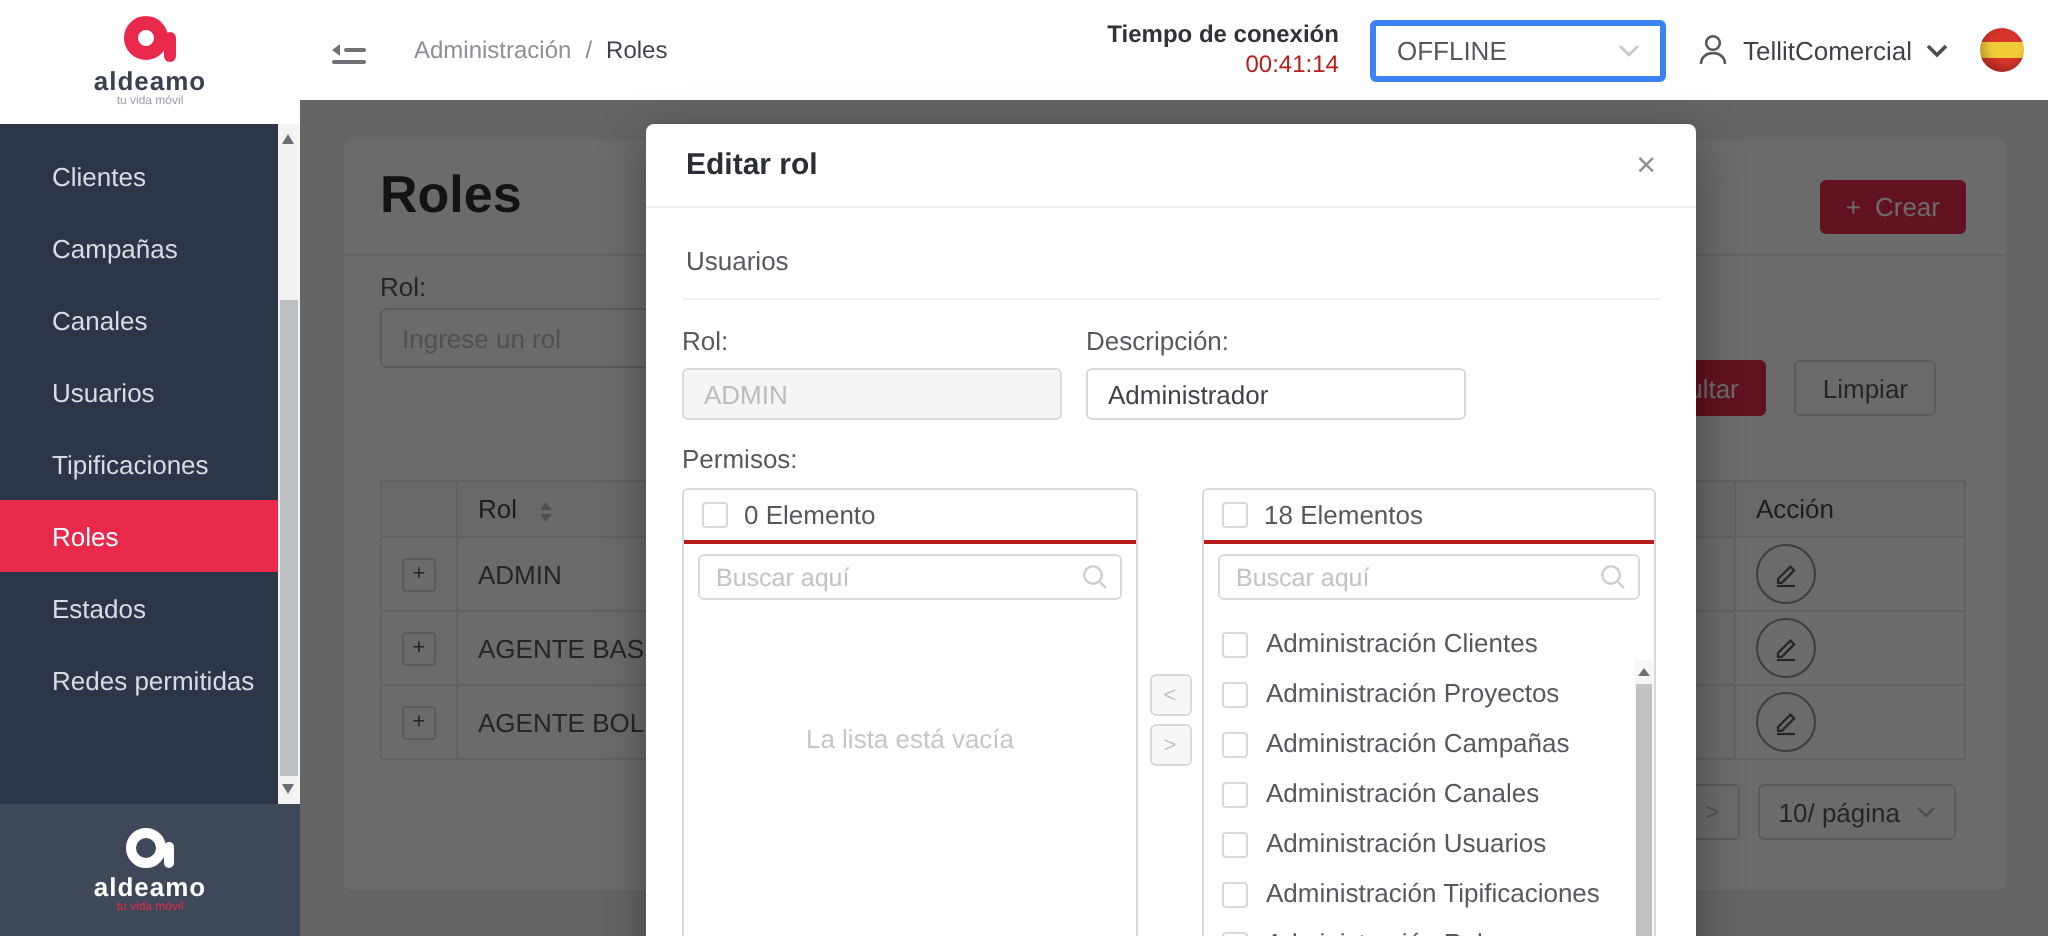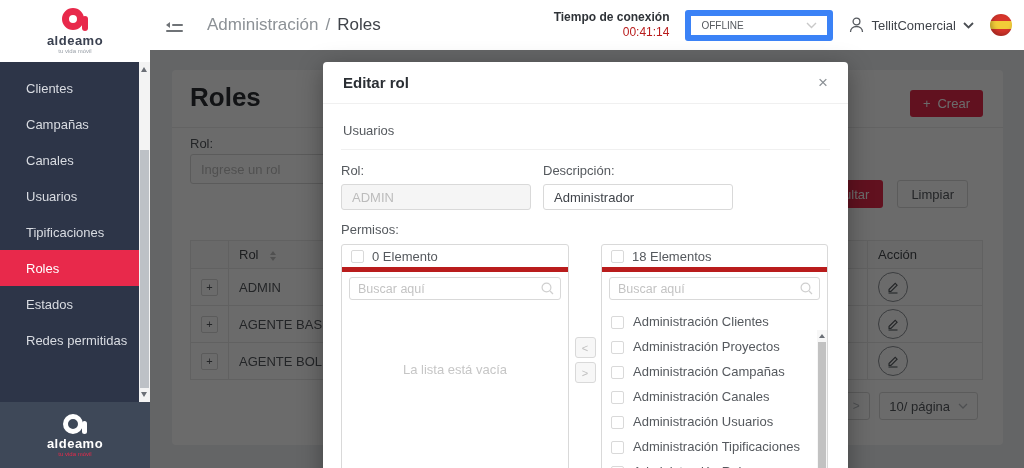--- a/index.html
+++ b/index.html
@@ -30,27 +30,27 @@
   .sidebar-footer .logo-tag { color:#e8294b; }
 
   
   .topbar { position:absolute; left:150px; top:0; width:874px; height:50px; background:#fff; display:flex; align-items:center; padding:0 12px 0 16px; z-index:20; }
   .fold-icon { width:17px; height:14px; position:relative; cursor:pointer; }
   .fold-icon i { position:absolute; right:0; height:2px; background:#6f7377; border-radius:1px; }
   .fold-icon i:nth-child(1){ top:0; width:17px; }
   .fold-icon i:nth-child(2){ top:6px; width:11px; }
   .fold-icon i:nth-child(3){ top:12px; width:17px; }
   .fold-icon .arrow { position:absolute; left:0; top:4px; width:0; height:0; border-top:3px solid transparent; border-bottom:3px solid transparent; border-right:4px solid #6f7377; }
-  .breadcrumb { margin-left:24px; font-size:17px; color:#8c9196; display:flex; gap:7px; }
+  .breadcrumb { margin-left:24px; font-size:12px; color:#8c9196; display:flex; gap:7px; }
   .breadcrumb .current { color:#3f4349; }
   .top-right { margin-left:auto; display:flex; align-items:center; gap:16px; }
   .conn { text-align:right; line-height:1.25; }
   .conn .lbl { font-size:12px; font-weight:bold; color:#2f3338; }
   .conn .val { font-size:12px; color:#b91c1c; }
-  .status-select { width:148px; height:31px; border:6px solid #3b82f6; border-radius:3px; display:flex; align-items:center; padding:0 10px; font-size:10px; color:#55595e; cursor:pointer; }
+  .status-select { width:148px; height:31px; border:3px solid #3b82f6; border-radius:3px; display:flex; align-items:center; padding:0 10px; font-size:13px; color:#55595e; cursor:pointer; }
   .status-select svg { margin-left:auto; }
   .user-group { display:flex; align-items:center; gap:7px; cursor:pointer; }
   .user-name { font-size:13px; color:#3f4349; }
   .flag { width:22px; height:22px; border-radius:50%; background:linear-gradient(180deg,#d7352b 0%,#d7352b 32%,#f2cb38 32%,#f2cb38 68%,#d7352b 68%,#d7352b 100%); box-shadow:inset 2px -2px 4px rgba(0,0,0,.25); }
 
   
   .content { position:absolute; left:150px; top:50px; width:874px; height:418px; background:#eef0f3; }
   .card { position:absolute; left:22px; top:20px; width:831px; height:375px; background:#fff; border-radius:4px; }
   .page-title { position:absolute; left:18px; top:12px; font-size:26px; font-weight:bold; color:#2b2f34; }
   .crear-btn { position:absolute; right:20px; top:20px; height:27px; padding:0 13px; background:#e8294b; color:#fff; font-size:13px; border:none; border-radius:3px; display:flex; align-items:center; gap:7px; cursor:pointer; }
@@ -91,21 +91,21 @@
   .tab.active { color:#e8294b; border-bottom-color:#e8294b; }
   .form-row { display:flex; gap:12px; margin-top:13px; }
   .field { width:190px; }
   .field label { display:block; font-size:13px; color:#55595e; margin-bottom:6px; }
   .field input { width:100%; height:26px; border:1px solid #d9d9d9; border-radius:3px; padding:0 10px; font-size:13px; color:#3f4349; font-family:inherit; }
   .field input:disabled { background:#f5f5f5; color:#bcbcbc; }
   .permisos-label { margin-top:12px; font-size:13px; color:#55595e; }
   .transfer { display:flex; margin-top:7px; }
   .panel { width:228px; height:252px; border:1px solid #d9d9d9; border-radius:3px; position:relative; overflow:hidden; }
   .panel.right { width:227px; }
-  .panel-header { height:27px; display:flex; align-items:center; gap:8px; padding:0 9px; border-bottom:5px solid #b91c1c; font-size:13px; color:#55595e; }
+  .panel-header { height:27px; display:flex; align-items:center; gap:8px; padding:0 9px; border-bottom:2px solid #b91c1c; font-size:13px; color:#55595e; }
   .checkbox { width:13px; height:13px; border:1px solid #d9d9d9; border-radius:2px; background:#fff; flex:none; cursor:pointer; }
   .panel-body { padding:5px 7px; position:relative; height:calc(100% - 27px); }
   .search-wrap { position:relative; }
   .search-wrap input { width:100%; height:23px; border:1px solid #d9d9d9; border-radius:3px; padding:0 24px 0 8px; font-size:12.5px; color:#55595e; font-family:inherit; }
   .search-wrap input::placeholder { color:#c3c3c3; }
   .search-wrap svg { position:absolute; right:7px; top:5px; }
   .empty-text { margin-top:62px; text-align:center; font-size:13px; color:#c6c6c6; }
   .mid-col { width:32px; display:flex; flex-direction:column; align-items:center; gap:4px; padding-top:93px; }
   .move-btn { width:21px; height:21px; border:1px solid #d9d9d9; border-radius:3px; background:#f7f7f7; color:#bfbfbf; font-size:11px; display:flex; align-items:center; justify-content:center; cursor:pointer; }
   .perm-list { margin-top:4px; }

